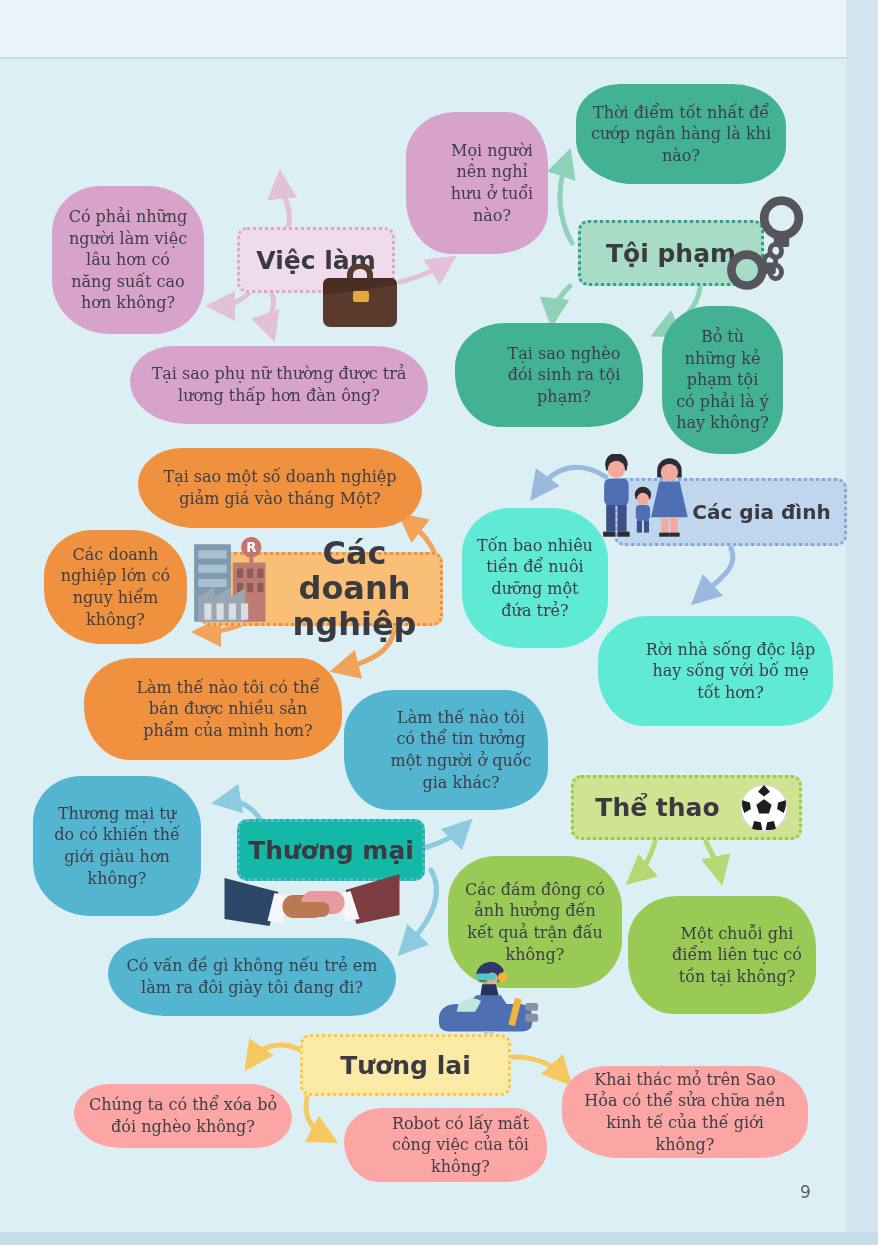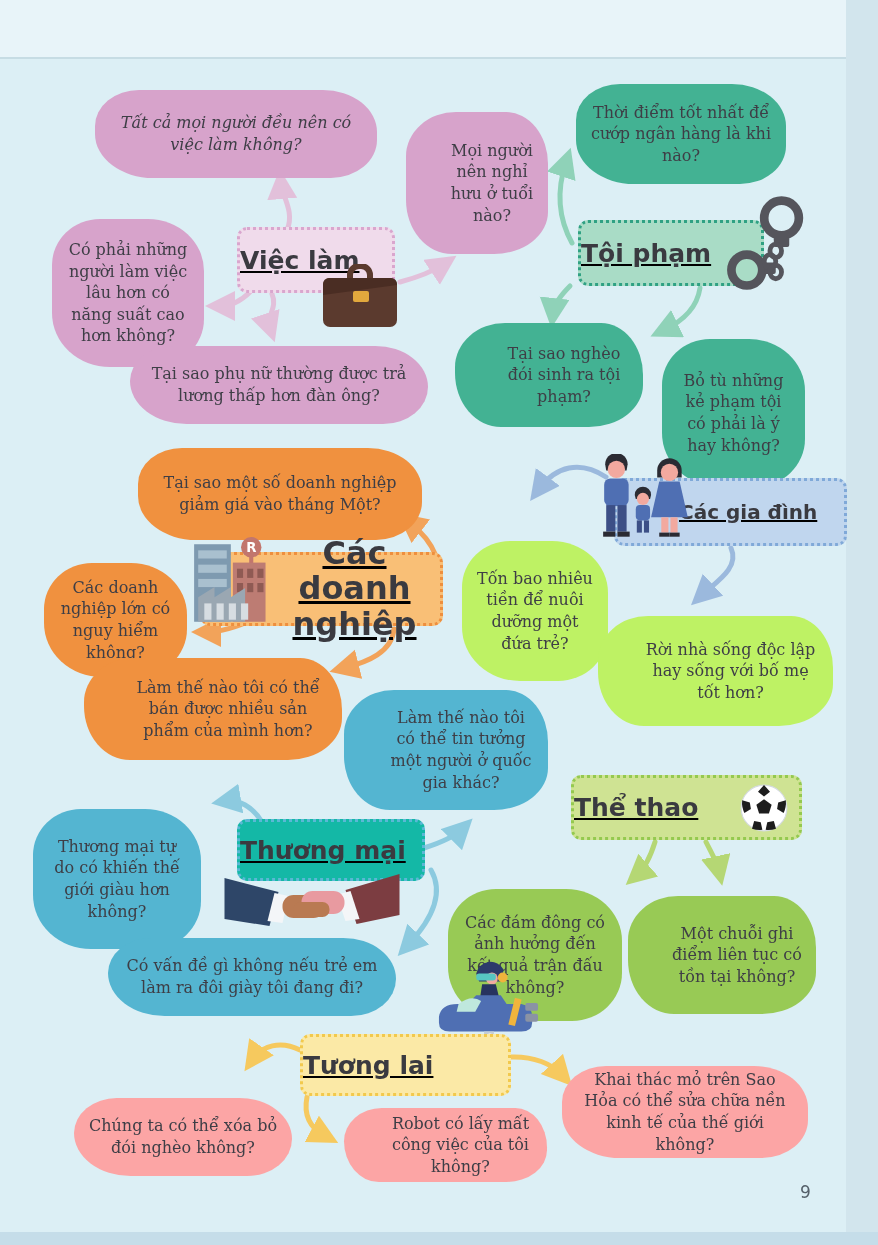--- a/index.html
+++ b/index.html
@@ -7,33 +7,33 @@
   #canvas{position:relative;width:878px;height:1245px;background:#dceff5;overflow:hidden;margin:0 auto;}
   .strip-top{position:absolute;left:0;top:0;width:878px;height:57px;background:#e8f4f9;border-bottom:2px solid rgba(175,203,214,.6);}
   .strip-right{position:absolute;right:0;top:0;width:32px;height:1245px;background:#d2e5ed;}
   .strip-bottom{position:absolute;left:0;bottom:0;width:878px;height:13px;background:#c5dde9;}
 
   .bubble{position:absolute;display:flex;align-items:center;justify-content:center;
     text-align:center;font-family:"DejaVu Serif",serif;font-size:16px;line-height:1.35;
     color:#3e3e46;padding:10px 14px;box-sizing:border-box;}
   .italic{font-style:italic;}
   .blob-wide{border-radius:44px 54px 46px 58px / 36px 42px 38px 44px;}
-  .blob-tall{border-radius:48px 56px 50px 58px / 46px 52px 48px 54px;margin-top:33px;}
+  .blob-tall{border-radius:48px 56px 50px 58px / 46px 52px 48px 54px;}
   .blob-med{border-radius:50px 42px 54px 46px / 44px 52px 42px 54px;padding-left:44px;}
 
   .pink{background:#d7a3cb;}
   .teal{background:#43b293;}
   .orange{background:#f0913f;}
-  .blue{background:#bef264;}
+  .blue{background:#5eead4;}
   .cyan{background:#54b5d1;}
   .green{background:#98ca55;}
   .yellow{background:#fca5a5;}
 
-  .topic-box{position:absolute;display:flex;align-items:center;
-    box-sizing:border-box;border-radius:10px;text-decoration:underline;}
+  .topic-box{position:absolute;display:flex;align-items:center;justify-content:center;
+    box-sizing:border-box;border-radius:10px;}
   .topic-title{font-family:"DejaVu Sans",sans-serif;font-weight:bold;color:#3a3a40;
     font-size:25px;text-align:center;}
   .nowrap{white-space:nowrap;}
   .pre{white-space:pre-line;}
 
   .box-jobs{background:#f0dbeb;border:3px dotted #d9a6ce;}
   .box-crime{background:#a9dcc6;border:3px dotted #2fa183;}
   .box-business{background:#f9bf76;border:3px dotted #ee8f3e;}
   .box-families{background:#c0d6ee;border:3px dotted #80a9d8;}
   .box-trade{background:#14b8a6;border:3px dotted #5ab8d5;}
@@ -107,23 +107,20 @@
         <path d="M706 842 C712 854 717 862 719 871" marker-end="url(#mk-green)"></path>
       </g>
       <g stroke="#f6c95e">
         <path d="M300 1050 C280 1040 262 1046 253 1059" marker-end="url(#mk-yellow)"></path>
         <path d="M307 1097 C303 1117 312 1129 325 1136" marker-end="url(#mk-yellow)"></path>
         <path d="M510 1057 C534 1056 552 1064 562 1075" marker-end="url(#mk-yellow)"></path>
       </g>
     </g>
   </svg>
 
-  <div class="bubble pink blob-wide italic" style="left:95px;top:90px;width:282px;height:88px;">
-      <span>Tất cả mọi người đều nên có việc làm không?</span>
-    </div>
   <div class="bubble pink blob-tall" style="left:52px;top:186px;width:152px;height:148px;">
       <span>Có phải những người làm việc lâu hơn có năng suất cao hơn không?</span>
     </div>
   <div class="bubble pink blob-med" style="left:406px;top:112px;width:142px;height:142px;">
       <span>Mọi người nên nghỉ hưu ở tuổi nào?</span>
     </div>
   <div class="bubble pink blob-wide" style="left:130px;top:346px;width:298px;height:78px;">
       <span>Tại sao phụ nữ thường được trả lương thấp hơn đàn ông?</span>
     </div>
 
@@ -136,42 +133,42 @@
     <path d="M3 31 L77 21 v-1 a6 6 0 0 0 -6 -6 H9 a6 6 0 0 0 -6 6 z" fill="#4a2d23"></path>
     <rect x="33" y="27" width="16" height="11" rx="2" fill="#e2a83d"></rect>
   </svg>
 
   <div class="bubble teal blob-wide" style="left:576px;top:84px;width:210px;height:100px;">
       <span>Thời điểm tốt nhất để cướp ngân hàng là khi nào?</span>
     </div>
   <div class="bubble teal blob-med" style="left:455px;top:323px;width:188px;height:104px;">
       <span>Tại sao nghèo đói sinh ra tội phạm?</span>
     </div>
-  <div class="bubble teal blob-tall" style="left:662px;top:306px;width:143px;height:148px;">
+  <div class="bubble teal blob-tall" style="left:662px;top:306px;width:121px;height:148px;">
       <span>Bỏ tù những kẻ phạm tội có phải là ý hay không?</span>
     </div>
 
   <div class="topic-box box-crime" style="left:578px;top:220px;width:186px;height:66px;">
     <span class="topic-title nowrap">Tội phạm</span>
   </div>
   <svg class="icon" style="left:725px;top:193px;" width="88" height="106" viewBox="0 0 90 110">
     <g fill="none" stroke="#55555c" stroke-width="9">
       <circle cx="58" cy="26" r="18"></circle>
       <circle cx="22" cy="80" r="16"></circle>
     </g>
     <rect x="50" y="46" width="16" height="10" rx="2" fill="#55555c"></rect>
     <rect x="40" y="72" width="12" height="12" rx="2" fill="#55555c"></rect>
     <g fill="none" stroke="#55555c" stroke-width="5">
       <ellipse cx="52" cy="60" rx="6" ry="7"></ellipse>
       <ellipse cx="46" cy="71" rx="6" ry="7"></ellipse>
       <ellipse cx="52" cy="82" rx="6" ry="7"></ellipse>
     </g>
   </svg>
 
-  <div class="bubble orange blob-wide" style="left:138px;top:448px;width:284px;height:92px;">
+  <div class="bubble orange blob-wide" style="left:138px;top:448px;width:284px;height:80px;">
       <span>Tại sao một số doanh nghiệp giảm giá vào tháng Một?</span>
     </div>
   <div class="bubble orange blob-tall" style="left:44px;top:530px;width:143px;height:114px;">
       <span>Các doanh nghiệp lớn có nguy hiểm không?</span>
     </div>
   <div class="bubble orange blob-med" style="left:84px;top:658px;width:258px;height:102px;">
       <span>Làm thế nào tôi có thể bán được nhiều sản phẩm của mình hơn?</span>
     </div>
 
   <div class="topic-box box-business" style="left:200px;top:552px;width:243px;height:74px;padding-left:66px;">
@@ -293,21 +290,21 @@
     <rect x="56" y="81" width="10" height="8" fill="#c4cdd6"></rect>
     <g fill="#ffffff">
       <circle cx="52" cy="96" r="7"></circle>
         <circle cx="62" cy="92" r="9"></circle>
         <circle cx="72" cy="96" r="7"></circle>
     </g>
   </svg>
   <div class="topic-box box-future" style="left:300px;top:1034px;width:211px;height:62px;">
     <span class="topic-title nowrap">Tương lai</span>
   </div>
-  <div class="bubble yellow blob-wide" style="left:74px;top:1084px;width:218px;height:78px;margin-top:14px;">
+  <div class="bubble yellow blob-wide" style="left:74px;top:1084px;width:218px;height:64px;">
       <span>Chúng ta có thể xóa bỏ đói nghèo không?</span>
     </div>
   <div class="bubble yellow blob-med" style="left:344px;top:1108px;width:203px;height:74px;">
       <span>Robot có lấy mất công việc của tôi không?</span>
     </div>
   <div class="bubble yellow blob-wide" style="left:562px;top:1066px;width:246px;height:92px;">
       <span>Khai thác mỏ trên Sao Hỏa có thể sửa chữa nền kinh tế của thế giới không?</span>
     </div>
 
   <div class="page-num">9</div>

